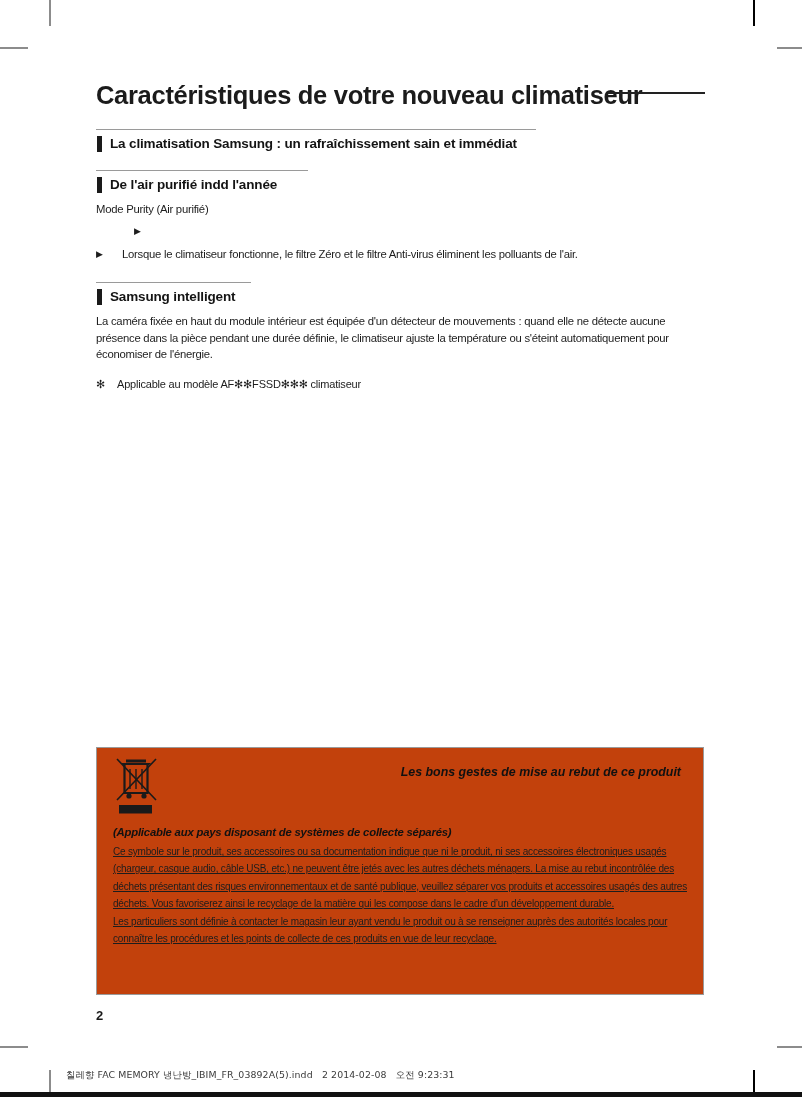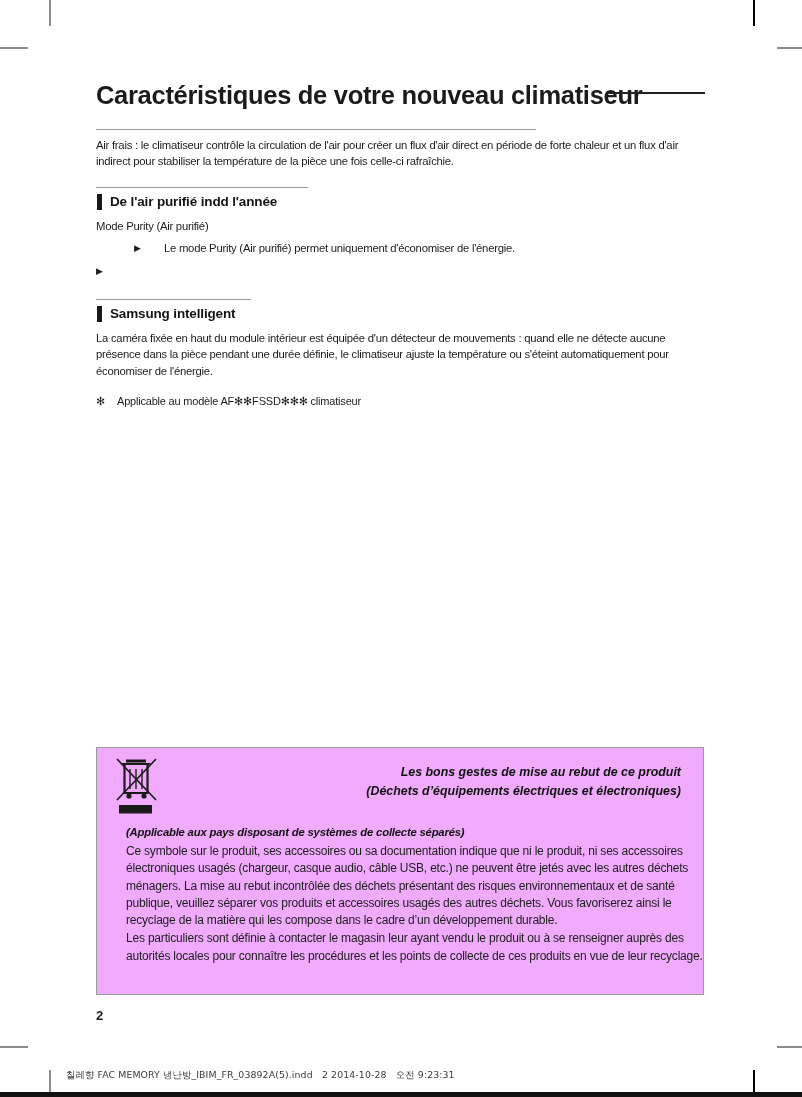--- a/index.html
+++ b/index.html
@@ -147,21 +147,21 @@
 
   
   .weee-box {
     position: absolute;
     left: 96px;
     top: 747px;
     width: 608px;
     height: 248px;
     border: 1px solid #9a9a9a;
     box-sizing: border-box;
-    background: #f0abfc;
+    background: #c2410c;
   }
   .weee-top {
     position: relative;
     height: 70px;
   }
   .weee-icon {
     position: absolute;
     left: 18px;
     top: 8px;
     width: 52px;
@@ -173,39 +173,40 @@
     top: 15px;
     text-align: right;
     font-size: 12.4px;
     font-weight: bold;
     font-style: italic;
     line-height: 19px;
     color: #111;
   }
   .weee-body {
     position: absolute;
-    left: 29px;
+    left: 16px;
     top: 76px;
     width: 580px;
   }
   .weee-applicable {
     font-size: 11.3px;
     font-weight: bold;
     font-style: italic;
     line-height: 17px;
     letter-spacing: -0.2px;
     color: #111;
     margin: 0 0 2px 0;
   }
   .weee-para {
     margin: 0 0 1px 0;
-    font-size: 12px;
+    font-size: 10px;
     line-height: 17.3px;
     letter-spacing: -0.2px;
     color: #1d1d1d;
+    text-decoration: underline;
   }
 
   
   .page-num {
     position: absolute;
     left: 96px;
     top: 1008px;
     font-size: 13px;
     font-weight: bold;
     color: #1a1a1a;
@@ -240,36 +241,39 @@
 
   <div class="content">
 
     <div class="title-row">
       <div class="title-rule"></div>
       <h1 class="doc-title">Caractéristiques de votre nouveau climatiseur</h1>
     </div>
 
     <div class="section">
       <div class="sec-rule" style="width:440px;"></div>
-      <p class="body">Air frais :  le climatiseur contrôle la circulation de l'air pour créer un flux d'air direct en période de forte chaleur et un flux d'air indirect pour stabiliser la température de la pièce une fois celle-ci rafraîchie.</p>
+      <div class="sec-head">
+        <div class="sec-bar"></div>
+        <div class="sec-title">La climatisation Samsung : un rafraîchissement sain et immédiat</div>
+      </div>
     </div>
 
     <div class="section">
       <div class="sec-rule" style="width:212px;"></div>
       <div class="sec-head">
         <div class="sec-bar"></div>
         <div class="sec-title">De l'air purifié indd l'année</div>
       </div>
       <p class="body">Mode Purity (Air purifié)</p>
       <div class="bullet-row indent">
         <span class="bullet-mark">▶</span>
-        <span>Le mode Purity (Air purifié) permet uniquement d'économiser de l'énergie.</span>
       </div>
       <div class="bullet-row">
         <span class="bullet-mark">▶</span>
+        <span>Lorsque le climatiseur fonctionne, le filtre Zéro et le filtre Anti-virus éliminent les polluants de l'air.</span>
       </div>
     </div>
 
     <div class="section" style="margin-top:20px;">
       <div class="sec-rule" style="width:155px;"></div>
       <div class="sec-head">
         <div class="sec-bar"></div>
         <div class="sec-title">Samsung intelligent</div>
       </div>
       <p class="body">La caméra fixée en haut du module intérieur est équipée d'un détecteur de mouvements : quand elle ne détecte aucune présence dans la pièce pendant une durée définie, le climatiseur ajuste la température ou s'éteint automatiquement pour économiser de l'énergie.</p>
@@ -293,27 +297,26 @@
           <line x1="27" y1="13" x2="27" y2="33" stroke="#1a1a1a" stroke-width="1.4"></line>
           <circle cx="14" cy="40" r="2.6" fill="#1a1a1a"></circle>
           <circle cx="29" cy="40" r="2.6" fill="#1a1a1a"></circle>
           <line x1="2" y1="3" x2="41" y2="44" stroke="#1a1a1a" stroke-width="1.6"></line>
           <line x1="41" y1="3" x2="2" y2="44" stroke="#1a1a1a" stroke-width="1.6"></line>
           <rect x="4" y="49" width="33" height="8.5" fill="#1a1a1a"></rect>
         </svg>
       </div>
       <div class="weee-heading">
         <div>Les bons gestes de mise au rebut de ce produit</div>
-        <div>(Déchets d’équipements électriques et électroniques)</div>
       </div>
     </div>
     <div class="weee-body">
       <p class="weee-applicable">(Applicable aux pays disposant de systèmes de collecte séparés)</p>
       <p class="weee-para">Ce symbole sur le produit, ses accessoires ou sa documentation indique que ni le produit, ni ses accessoires électroniques usagés (chargeur, casque audio, câble USB, etc.) ne peuvent être jetés avec les autres déchets ménagers. La mise au rebut incontrôlée des déchets présentant des risques environnementaux et de santé publique, veuillez séparer vos produits et accessoires usagés des autres déchets. Vous favoriserez ainsi le recyclage de la matière qui les compose dans le cadre d’un développement durable.</p>
       <p class="weee-para">Les particuliers sont définie à contacter le magasin leur ayant vendu le produit ou à se renseigner auprès des autorités locales pour connaître les procédures et les points de collecte de ces produits en vue de leur recyclage.</p>
     </div>
   </div>
 
   <div class="page-num">2</div>
 
-  <div class="footer">칠레향 FAC MEMORY 냉난방_IBIM_FR_03892A(5).indd   2 2014-10-28   오전 9:23:31</div>
+  <div class="footer">칠레향 FAC MEMORY 냉난방_IBIM_FR_03892A(5).indd   2 2014-02-08   오전 9:23:31</div>
 
 </div>
 
 </body></html>

